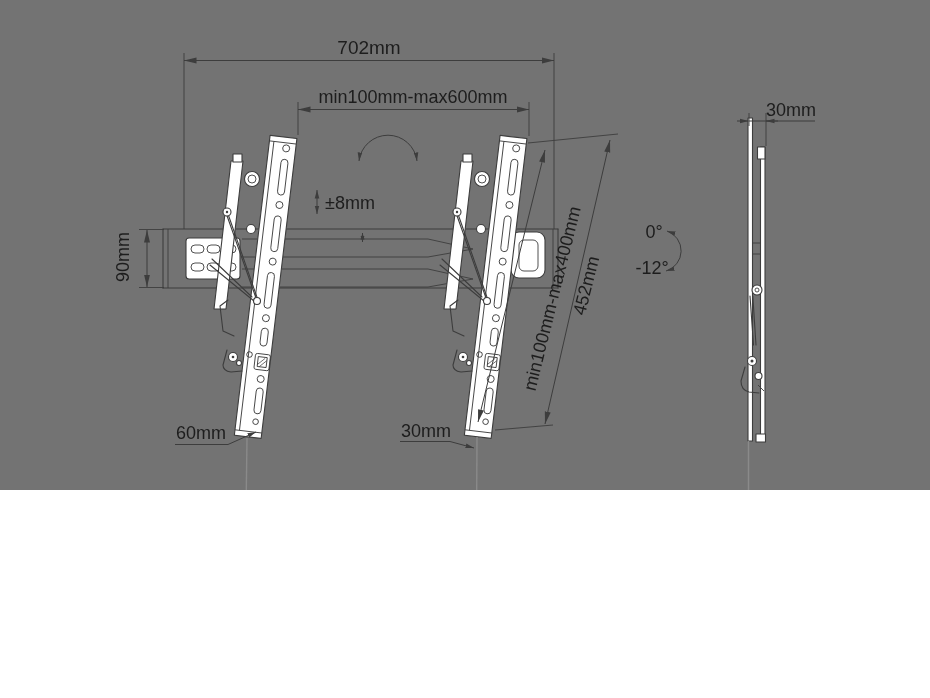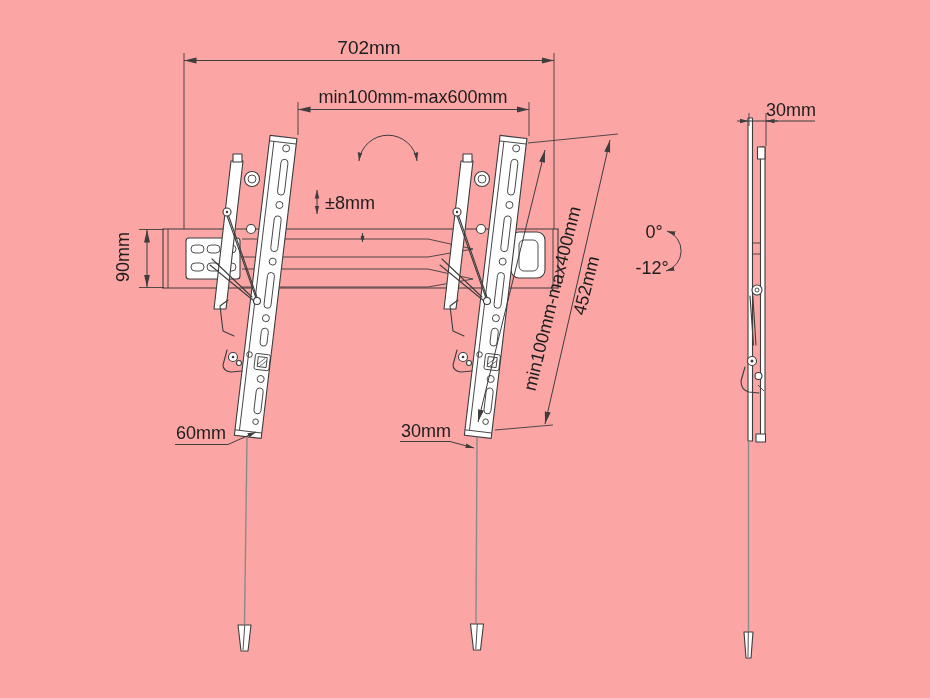--- a/index.html
+++ b/index.html
@@ -1,16 +1,16 @@
 <!DOCTYPE html>
 <html><head>
 <meta charset="utf-8">
 <style>
   html,body{margin:0;padding:0;background:#ffffff;}
-  #stage{position:relative;width:930px;height:698px;background:#fca5a5;overflow:hidden;
+  #stage{position:relative;width:930px;height:490px;background:#737373;overflow:hidden;
          font-family:"Liberation Sans", sans-serif;text-decoration:underline;}
   svg{display:block}
   .ln{stroke:#3d3d3d;stroke-width:1.1;fill:none;stroke-linecap:round;stroke-linejoin:round;}
   .lnW{stroke:#3d3d3d;stroke-width:1.1;fill:#ffffff;stroke-linejoin:round;}
   .thin{stroke:#3d3d3d;stroke-width:0.9;fill:none;}
   .dim{stroke:#3d3d3d;stroke-width:1;fill:none;}
   .cord{stroke:#8a8a8a;stroke-width:1.4;fill:none;}
   .lbl{fill:#1d1d1d;font-family:"Liberation Sans", sans-serif;font-size:18px;}
   .lblBig{font-size:19px;}
   .hatch{stroke:#3d3d3d;stroke-width:0.7;}

